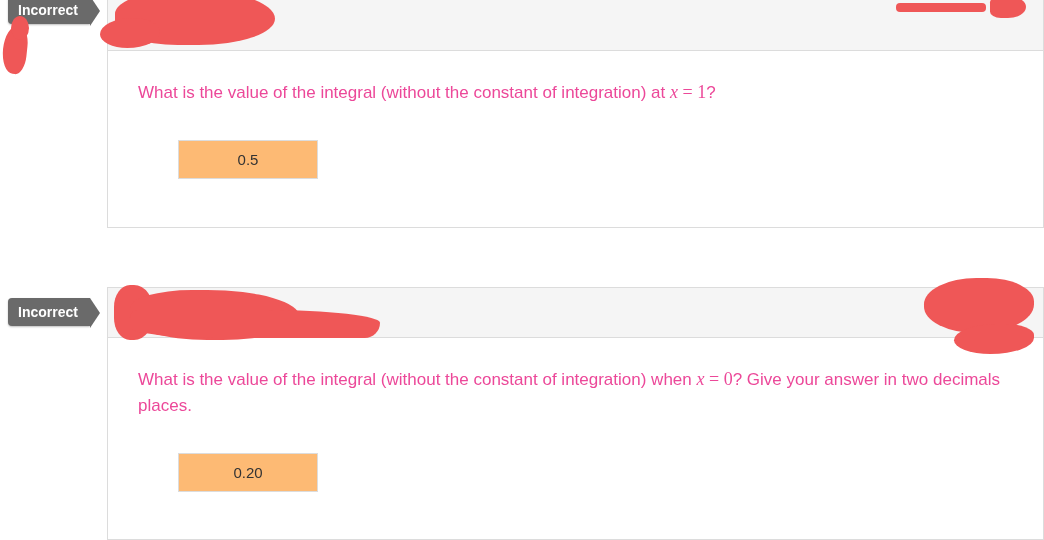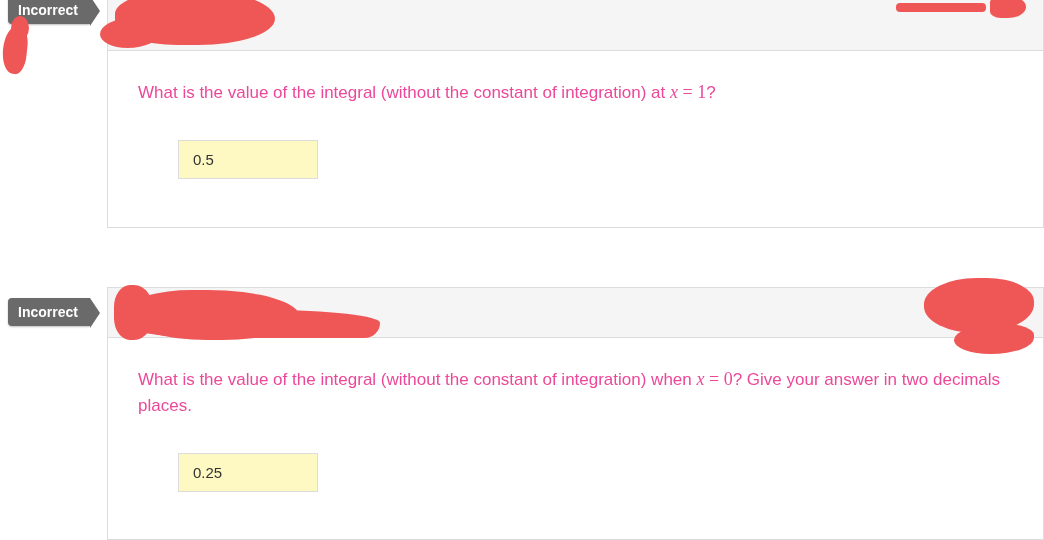--- a/index.html
+++ b/index.html
@@ -66,25 +66,26 @@
       color: #ec4899;
     }
     .math-x { font-style: italic; font-family: "Times New Roman", serif; font-size: 18px; }
     .math-val { font-family: "Times New Roman", serif; font-size: 18px; }
 
     .answer-box {
       display: inline-block;
       margin-top: 34px;
       margin-left: 40px;
       border: 1px solid #dcdcdc;
-      background: #fef9c3;
+      background: #fdba74;
       padding: 10px 14px;
       min-width: 140px;
       font-size: 15px;
       color: #333;
+      text-align: center;
     }
 
     
     .scribble { position: absolute; background: transparent; }
 
     
     .blob-tl { left: 115px; top: -10px; width: 160px; height: 55px; border-radius: 50% 60% 55% 45%; background:#ef5757; }
     .blob-tl2 { left: 100px; top: 18px; width: 60px; height: 30px; border-radius: 60% 50% 60% 50%; background:#ef5757; }
     .bloblet-tl { left: 3px; top: 26px; width: 24px; height: 48px; border-radius: 50% 40% 40% 50%; background:#ef5757; transform: rotate(6deg);}
     .bloblet-tl2 { left: 11px; top: 16px; width: 18px; height: 24px; border-radius: 50%; background:#ef5757;}
@@ -125,21 +126,21 @@
 </div>
 
 <div class="question-block q2">
   <div class="header-bar">
     <div class="status-badge">Incorrect</div>
   </div>
   <div class="question-body">
     <p class="prompt">
       <span>What is the value of the integral (without the constant of integration) when </span><span class="math-x">x</span><span class="math-val"> = </span><span class="math-val">0</span><span>?</span><span> Give your answer in two decimals places.</span>
     </p>
-    <div class="answer-box">0.25</div>
+    <div class="answer-box">0.20</div>
   </div>
 </div>
 
 <div class="scribble blob-tl"></div>
 <div class="scribble blob-tl2"></div>
 <div class="scribble bloblet-tl"></div>
 <div class="scribble bloblet-tl2"></div>
 
 <div class="scribble arrow-tr">
   <div class="shaft"></div>

